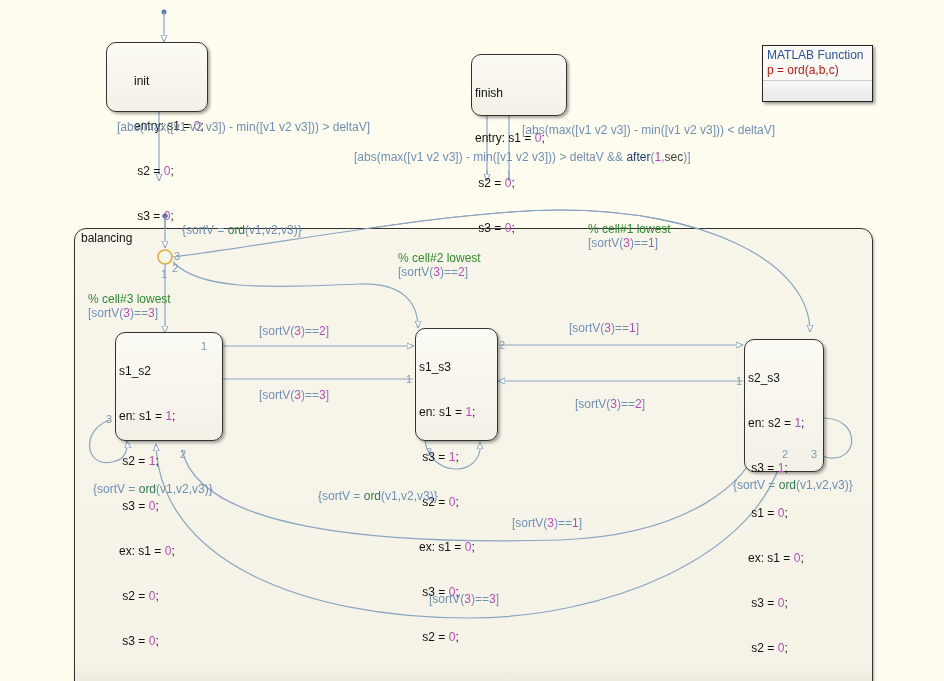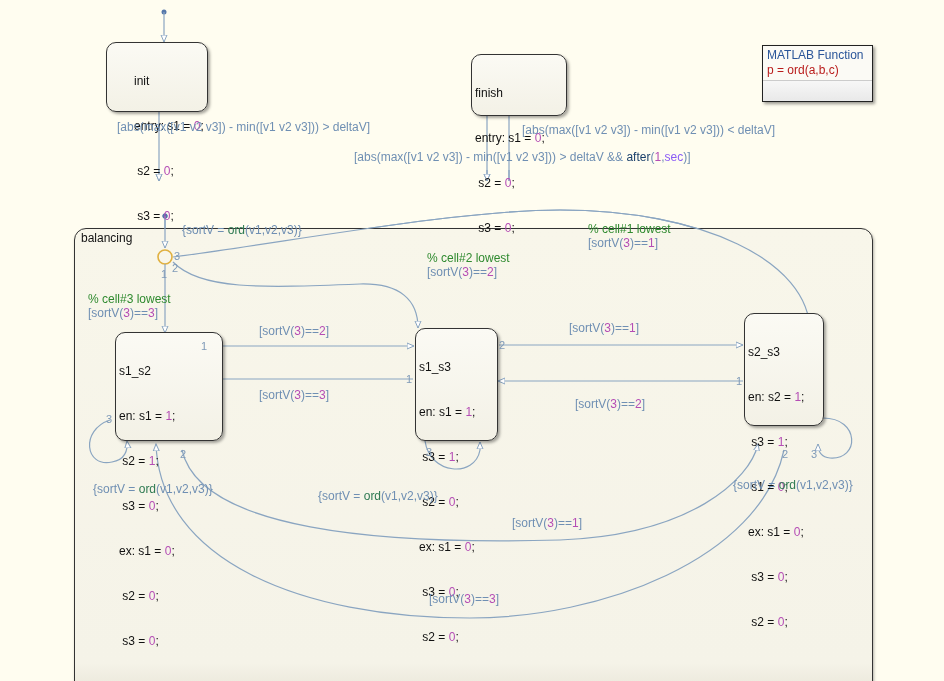--- a/index.html
+++ b/index.html
@@ -167,39 +167,39 @@
 <div class="state" style="left:415px;top:328px;width:83px;height:113px;">
   <span class="title">s1_s3</span>
   <span class="line"><span>en: s1 = </span><span class="num">1</span><span>;</span></span>
   <span class="line"><span> s3 = </span><span class="num">1</span><span>;</span></span>
   <span class="line"><span> s2 = </span><span class="num">0</span><span>;</span></span>
   <span class="line"><span>ex: s1 = </span><span class="num">0</span><span>;</span></span>
   <span class="line"><span> s3 = </span><span class="num">0</span><span>;</span></span>
   <span class="line"><span> s2 = </span><span class="num">0</span><span>;</span></span>
 </div>
 
-<div class="state" style="left:744px;top:313px;width:80px;height:113px;">
+<div class="state" style="left:744px;top:339px;width:80px;height:133px;">
   <span class="title">s2_s3</span>
   <span class="line"><span>en: s2 = </span><span class="num">1</span><span>;</span></span>
   <span class="line"><span> s3 = </span><span class="num">1</span><span>;</span></span>
   <span class="line"><span> s1 = </span><span class="num">0</span><span>;</span></span>
   <span class="line"><span>ex: s1 = </span><span class="num">0</span><span>;</span></span>
   <span class="line"><span> s3 = </span><span class="num">0</span><span>;</span></span>
   <span class="line"><span> s2 = </span><span class="num">0</span><span>;</span></span>
 </div>
 
 <div class="label" style="left:117px;top:120px;">[abs(max([v1 v2 v3]) - min([v1 v2 v3])) &gt; deltaV]</div>
 <div class="label" style="left:522px;top:123px;text-align:right;">[abs(max([v1 v2 v3]) - min([v1 v2 v3])) &lt; deltaV]</div>
-<div class="label" style="left:354px;top:150px;"><span>[abs(max([v1 v2 v3]) - min([v1 v2 v3])) &gt; deltaV &amp;&amp; </span><span class="kw" style="color:#1a3f6a">after</span><span>(</span><span class="num">1</span><span>,</span><span class="kw" style="color:#8b5cf6">sec</span><span>)]</span></div>
+<div class="label" style="left:354px;top:150px;"><span>[abs(max([v1 v2 v3]) - min([v1 v2 v3])) &gt; deltaV &amp;&amp; </span><span class="kw" style="color:#1a3f6a">after</span><span>(</span><span class="num">1</span><span>,</span><span class="kw" style="color:#404040">sec</span><span>)]</span></div>
 
 <div class="label" style="left:182px;top:223px;"><span>{sortV = </span><span class="fn">ord</span><span>(v1,v2,v3)}</span></div>
 
 <div class="label" style="left:588px;top:222px;line-height:14px"><span class="comment">% cell#1 lowest</span><br><span>[sortV(</span><span class="num">3</span><span>)==</span><span class="num">1</span><span>]</span></div>
 
-<div class="label" style="left:427px;top:251px;line-height:14px"><span class="comment">% cell#2 lowest</span><br><span>[sortV(</span><span class="num">3</span><span>)==</span><span class="num">2</span><span>]</span></div>
+<div class="label" style="left:398px;top:251px;line-height:14px"><span class="comment">% cell#2 lowest</span><br><span>[sortV(</span><span class="num">3</span><span>)==</span><span class="num">2</span><span>]</span></div>
 
 <div class="label" style="left:88px;top:292px;line-height:14px"><span class="comment">% cell#3 lowest</span><br><span>[sortV(</span><span class="num">3</span><span>)==</span><span class="num">3</span><span>]</span></div>
 
 <div class="label" style="left:259px;top:324px;"><span>[sortV(</span><span class="num">3</span><span>)==</span><span class="num">2</span><span>]</span></div>
 
 <div class="label" style="left:259px;top:388px;"><span>[sortV(</span><span class="num">3</span><span>)==</span><span class="num">3</span><span>]</span></div>
 
 <div class="label" style="left:569px;top:321px;"><span>[sortV(</span><span class="num">3</span><span>)==</span><span class="num">1</span><span>]</span></div>
 
 <div class="label" style="left:575px;top:397px;"><span>[sortV(</span><span class="num">3</span><span>)==</span><span class="num">2</span><span>]</span></div>

